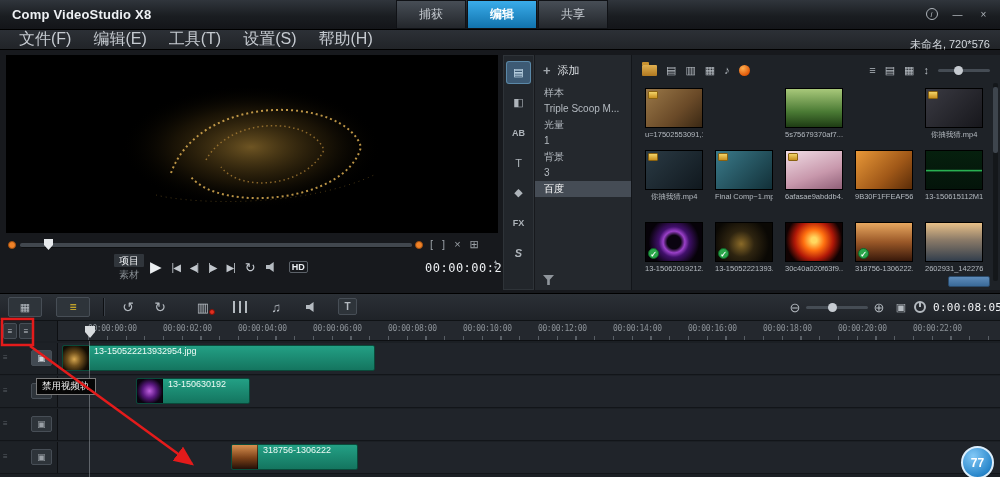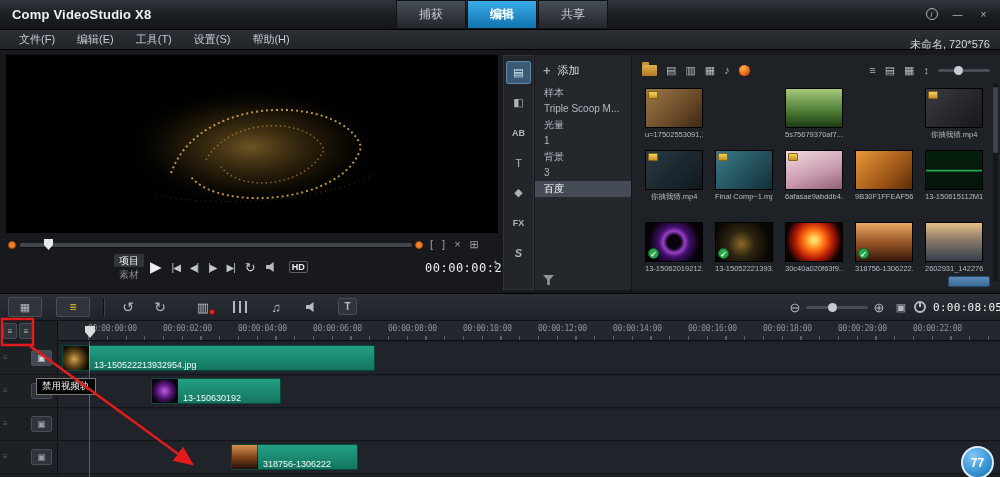--- a/index.html
+++ b/index.html
@@ -16,21 +16,21 @@
   .tab.active{background:linear-gradient(#3aacea,#1173ad);color:#fff;font-weight:700}
   .win-controls{position:absolute;right:8px;top:6px;display:flex;gap:9px}
   .win-btn{width:17px;height:16px;display:flex;align-items:center;justify-content:center;color:#aeb4ba;font-size:10px}
   .win-btn.circ span{border:1px solid #aeb4ba;border-radius:50%;width:12px;height:12px;font-size:8px;
        display:flex;align-items:center;justify-content:center;font-style:italic}
 
   
   .menubar{position:absolute;left:0;top:30px;width:1000px;height:20px;
            background:linear-gradient(#2c3036,#212428);border-bottom:1px solid #000;
            display:flex;align-items:center;padding-left:8px}
-  .menu-item{font-size:11px;color:#c6cbd1;padding:0 11px;height:100%;display:flex;align-items:center}
+  .menu-item{font-size:16px;color:#c6cbd1;padding:0 11px;height:100%;display:flex;align-items:center}
   .menu-status{position:absolute;right:10px;top:30px;height:28px;display:flex;align-items:center;
                font-size:11px;color:#d2d7dc}
 
   
   .video{position:absolute;left:6px;top:55px;width:492px;height:178px;background:#000;overflow:hidden}
   .trim-handle{position:absolute;width:8px;height:8px;border-radius:50%;background:#f08228;border:1px solid #a04f10}
   .trim-track{position:absolute;left:20px;top:243px;width:392px;height:5px;background:#41474e;border-radius:2px;border-bottom:1px solid #0d0f11}
   .scrub-marker{position:absolute;left:44px;top:239px;width:9px;height:11px;background:#e6e9ec;
                 clip-path:polygon(0 0,100% 0,100% 55%,50% 100%,0 55%)}
   .trim-icons{position:absolute;left:430px;top:238px;display:flex;gap:9px}
@@ -116,21 +116,21 @@
                    clip-path:polygon(0 0,100% 0,100% 50%,50% 100%,0 50%)}
   .playhead-line{position:absolute;left:89px;top:47px;width:1px;height:137px;background:rgba(215,220,225,.35);z-index:5}
   .tracks{position:absolute;left:0;top:47px;width:1000px;height:137px}
   .trow{position:absolute;left:0;width:1000px;height:32px;background:#20242a;border-bottom:1px solid #121519}
   .trow-header{position:absolute;left:0;top:0;width:58px;height:100%;background:#1d2126;border-right:1px solid #0d0f12}
   .track-handle{position:absolute;left:3px;top:10px;font-size:8px;color:#5a6066}
   .track-icon{position:absolute;left:31px;top:7px;width:21px;height:16px;background:#2e343a;border:1px solid #474e56;
               border-radius:2px;color:#9aa0a6;font-size:9px;display:flex;align-items:center;justify-content:center}
   .track-icon.hovered{background:#424a52;color:#d2d7dc}
   .clip{position:absolute;top:2px;height:26px;background:linear-gradient(#23a085,#14755f);
-        border:1px solid #0a4a3a;border-radius:2px;display:flex;align-items:flex-end;gap:5px;overflow:hidden;z-index:4}
+        border:1px solid #0a4a3a;border-radius:2px;display:flex;align-items:flex-start;gap:5px;overflow:hidden;z-index:4}
   .clip-thumb{width:26px;height:100%;flex:0 0 26px;border-right:1px solid rgba(0,0,0,.55);background:#222}
   .clip-label{font-size:9px;color:#effaf5;white-space:nowrap;overflow:hidden}
   .tooltip{position:absolute;left:36px;top:84px;background:#060606;border:1px solid #7a7a7a;color:#ececec;
            font-size:9.5px;padding:1px 5px;z-index:30;white-space:nowrap}
 
   
   .annotation-svg{position:absolute;left:0;top:0;width:1000px;height:477px;pointer-events:none;z-index:60}
   .float-badge{position:absolute;left:961px;top:446px;width:33px;height:33px;border-radius:50%;z-index:55;
                background:radial-gradient(circle at 35% 28%,#82c8f6,#2a88cc 70%,#17649f);
                border:2px solid #dceefc;color:#fff;font-size:12px;font-weight:700;
@@ -418,21 +418,21 @@
         <div class="clip" style="left: 62px; width: 313px;">
           <span class="clip-thumb" style="background: radial-gradient(circle at 45% 55%, rgb(216, 168, 80) 0%, rgb(112, 80, 28) 35%, rgb(18, 13, 4) 75%);"></span>
           <span class="clip-label">13-150522213932954.jpg</span>
         </div>
       </div>
       <div class="trow" style="top:35px">
         <div class="trow-header">
           <span class="track-handle">≡</span>
           <span class="track-icon">▣</span>
         </div>
-        <div class="clip" style="left: 151px; width: 130px;">
+        <div class="clip" style="left: 136px; width: 114px;">
           <span class="clip-thumb" style="background: radial-gradient(circle, rgb(192, 96, 224) 0%, rgb(90, 24, 128) 40%, rgb(10, 4, 16) 75%);"></span>
           <span class="clip-label">13-150630192</span>
         </div>
       </div>
       <div class="trow" style="top:68px">
         <div class="trow-header">
           <span class="track-handle">≡</span>
           <span class="track-icon">▣</span>
         </div>
       </div>

